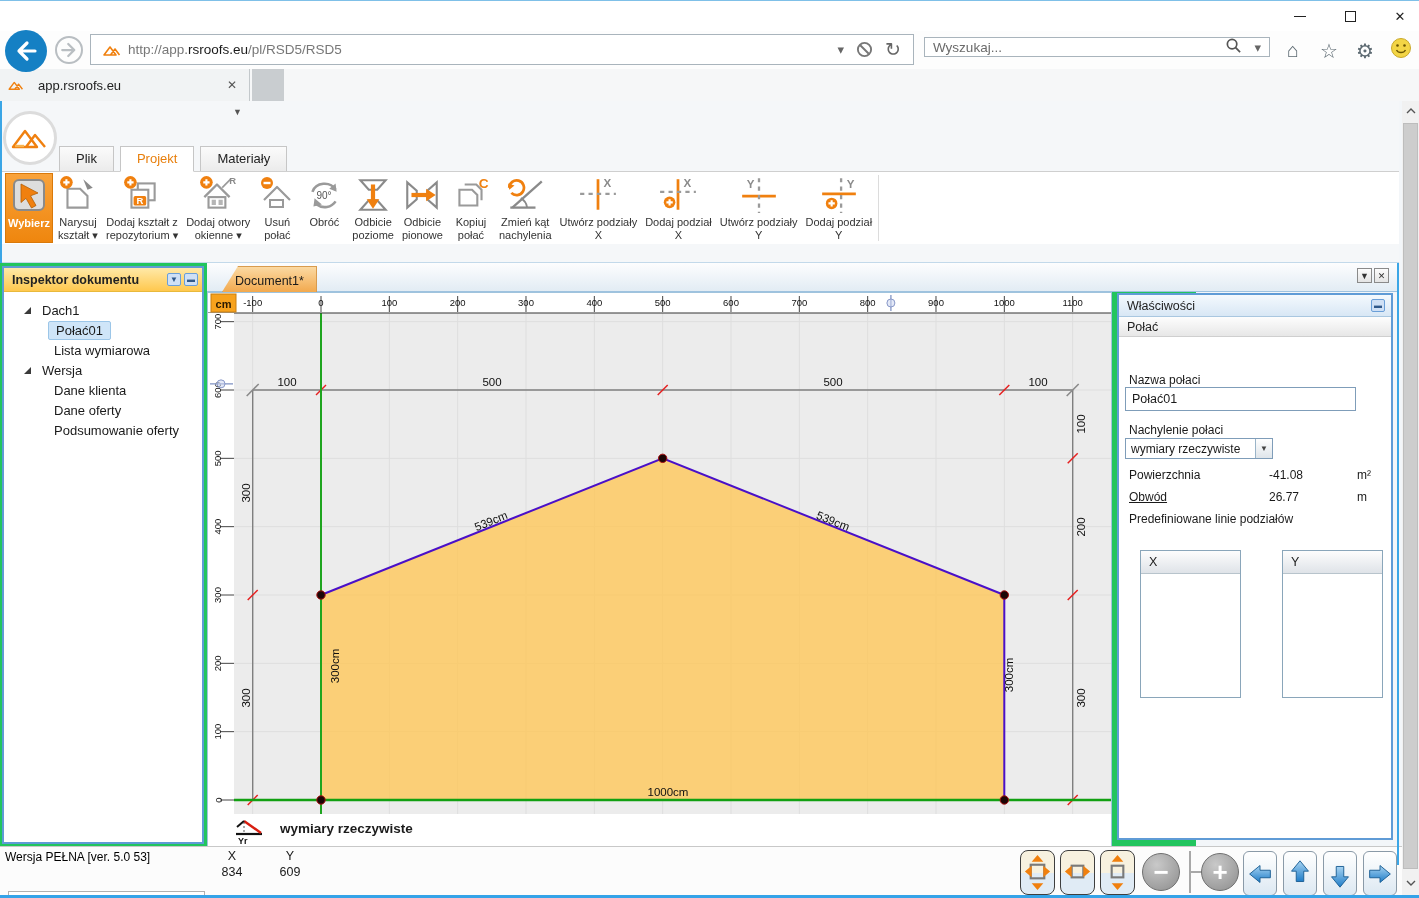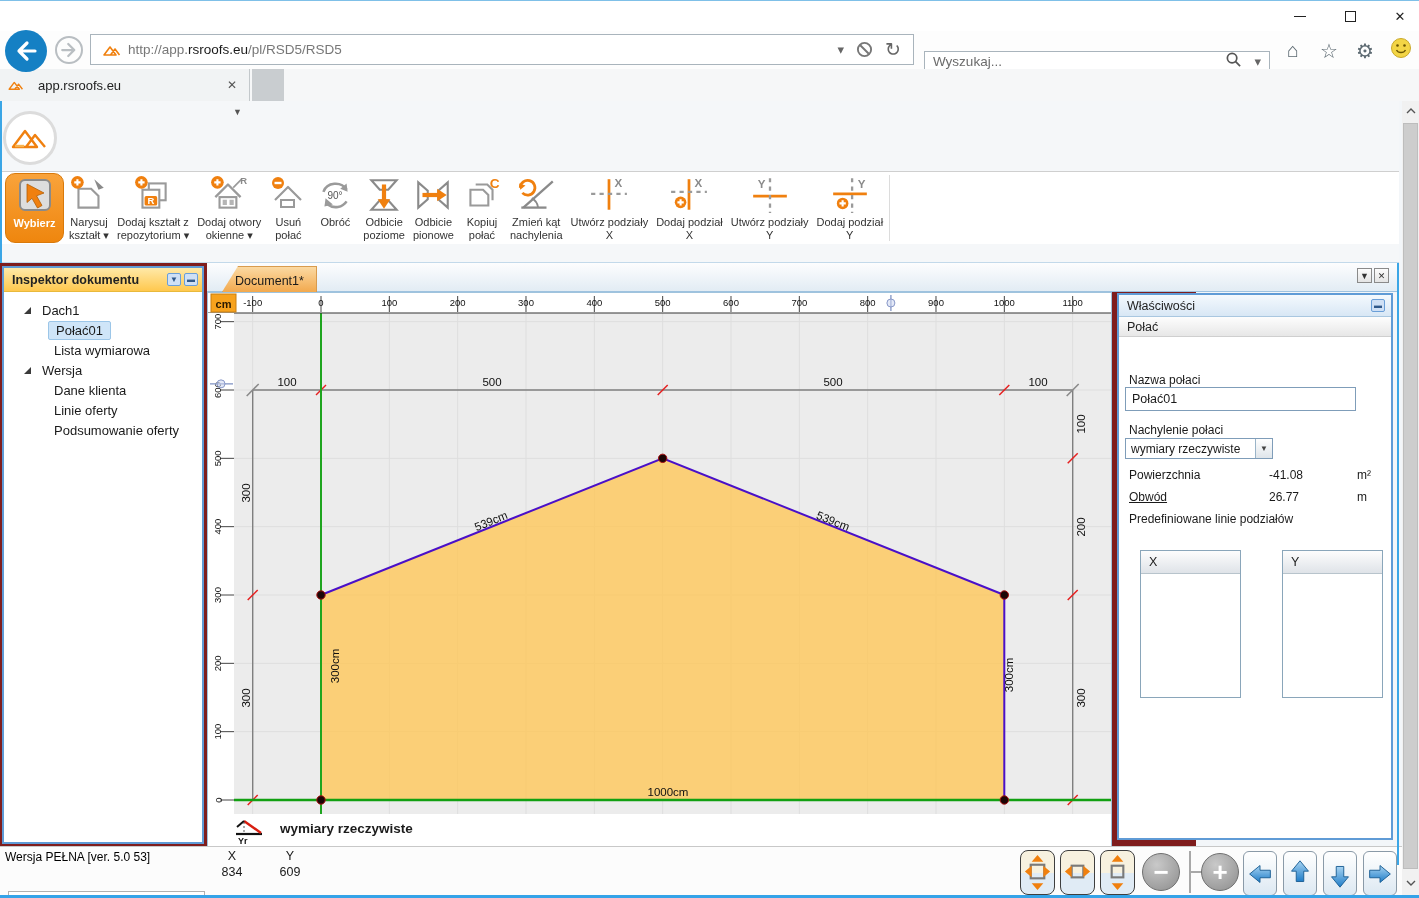--- a/index.html
+++ b/index.html
@@ -14,21 +14,21 @@
   .wc .maxbox { width:11px; height:11px; border:1px solid #222; }
 
   #navbar { position:absolute; left:0; top:30px; width:1419px; height:38px; background:#fdfdfd; }
   #backbtn { position:absolute; left:5px; top:-1px; width:42px; height:42px; border-radius:50%; background:#1580c4; display:flex; align-items:center; justify-content:center; z-index:5; }
   #fwdbtn { position:absolute; left:55px; top:5px; width:28px; height:28px; border-radius:50%; border:2px solid #b9bec2; display:flex; align-items:center; justify-content:center; }
   #addressbar { position:absolute; left:90px; top:3px; width:824px; height:31px; background:#fff; border:1px solid #a9b4bc; display:flex; align-items:center; padding:0 12px; }
   #addressbar .url { font-size:13.5px; color:#777; margin-left:7px; white-space:nowrap; }
   #addressbar .url b { color:#1a1a1a; font-weight:normal; }
   .abar-ctrl { margin-left:12px; color:#666; font-size:13px; display:flex; align-items:center; }
   .abar-spacer { flex:1; }
-  #searchbox { position:absolute; left:924px; top:20px; width:346px; height:20px; background:#fff; border:1px solid #a9b4bc; display:flex; align-items:center; padding:4px 8px; }
+  #searchbox { position:absolute; left:924px; top:6px; width:346px; height:20px; background:#fff; border:1px solid #a9b4bc; display:flex; align-items:center; padding:4px 8px; }
   #searchbox .ph { color:#6b6b6b; font-size:13.5px; flex:1; }
   #navicons { position:absolute; right:6px; top:6px; display:flex; gap:12px; align-items:center; }
   #navicons .nico { font-size:20px; color:#5d6a72; width:24px; text-align:center; }
 
   #tabbar { position:absolute; left:0; top:68px; width:1419px; height:32px; background:#f6f7f8; }
   #iet-tab { position:absolute; left:0; top:0; width:250px; height:32px; background:#f1f3f4; border-right:1px solid #c3c8cb; display:flex; align-items:center; padding:0 8px;gap:8px; }
   #iet-tab .t { font-size:13px; color:#222; margin-left:6px; flex:1; }
   #iet-tab .x { color:#555; font-size:12px; padding:0 4px; }
   #newtab-stub { position:absolute; left:252px; top:0; width:32px; height:32px; background:#c9cdd0; }
 
@@ -42,27 +42,27 @@
   #ribbon { position:absolute; left:2px; top:0; width:1397px; height:162px; background:#f5f7f9; border-bottom:1px solid #c3d9ea; }
   #collapse-chevron { position:absolute; left:231px; top:6px; font-size:9px; color:#555; }
   #applogo { position:absolute; left:1px; top:10px; width:54px; height:54px; border-radius:50%; background:#fff; border:3px solid #dcdcdc; display:flex; align-items:center; justify-content:center; z-index:4; }
   #ribbon-tabs { position:absolute; left:57px; top:45px; display:flex; gap:6px; }
   .rtab { height:26px; line-height:24px; padding:0 16px; font-size:13px; color:#222; background:linear-gradient(#fbfbfb,#ebebeb); border:1px solid #c6c6c6; }
   .rtab.active { background:#fff; color:#e87f0c; border-bottom:1px solid #fff; position:relative; z-index:3; margin-bottom:-1px; }
   #toolbar { position:absolute; left:0; top:70px; width:1397px; height:73px; background:#fff; border-top:1px solid #cfcfcf; display:flex; align-items:stretch; padding-left:2px; }
   .tbtn { display:flex; flex-direction:column; align-items:center; justify-content:flex-start; padding:2px 3px 1px; margin:1px 1px; min-width:44px; }
   .tbtn .ic { height:40px; display:flex; align-items:center; justify-content:center; }
   .tbtn .lb { font-size:11px; color:#333; text-align:center; line-height:1.15; white-space:pre-line; margin-top:1px; }
-  .tbtn.active-tool { background:linear-gradient(#f9a33b,#ef860e); border:1px solid #d9790a; border-radius:10px; width:59px; }
+  .tbtn.active-tool { background:linear-gradient(#f9a33b,#ef860e); border:1px solid #d9790a; border-radius:0; width:48px; }
   .tbtn.active-tool .lb { color:#fff; font-weight:bold; }
   .tb-sep { width:1px; background:#dcdcdc; margin:3px 2px; }
   #group-label { position:absolute; left:0; top:144px; width:933px; text-align:center; font-size:12.5px; font-weight:bold; color:#1a1a1a;margin-top:16px; }
 
   
-  #main { position:absolute; left:0; top:162px; width:1196px; height:583px; background:#7f1d1d; }
+  #main { position:absolute; left:0; top:162px; width:1196px; height:583px; background:#22c55e; }
 
   
   #inspector { position:absolute; left:2px; top:3px; width:202px; height:578px; background:#fff; border:2px solid #5f9bd6; }
   #inspector .hd { height:24px; background:linear-gradient(#ffe9a8,#ffc84e); border-bottom:1px solid #e8b93c; display:flex; align-items:center; padding:0 4px 0 8px; }
   #inspector .hd .t { font-size:12.5px; font-weight:bold; color:#222; flex:1; }
   .panel-btn { width:14px; height:13px; background:#cfe0f5; border:1px solid #6a9fd8; border-radius:2px; margin-left:3px; font-size:8px; color:#30598a; display:flex; align-items:center; justify-content:center; line-height:1; }
   #tree { position:relative; padding-top:8px; font-size:13px; color:#1a1a1a; }
   .trow { position:relative; height:20px; display:flex; align-items:center; }
   .texp { position:absolute; left:20px; width:0; height:0; border-left:7px solid transparent; border-bottom:7px solid #3a3a3a; }
   .tlbl0 { margin-left:38px; }
@@ -198,20 +198,25 @@
   <div id="app">
     <div id="blue-left"></div>
 
     <div id="ribbon">
       <span id="collapse-chevron">▼</span>
       <div id="applogo">
         <svg width="38" height="26" viewBox="0 0 38 26">
           <path d="M2,22 L14,6 L26,22 Z M15,22 L24,10 L34,22" stroke="#f0800f" stroke-width="2.4" fill="none" stroke-linejoin="round"></path>
           <path d="M4,21 L13,21" stroke="#f8b24e" stroke-width="2.4"></path>
         </svg>
+      </div>
+      <div id="ribbon-tabs">
+        <div class="rtab">Plik</div>
+        <div class="rtab active">Projekt</div>
+        <div class="rtab">Materiały</div>
       </div>
 
       <div id="toolbar">
         <div class="tbtn active-tool">
           <span class="ic">
             <svg width="38" height="38" viewBox="0 0 38 38">
                 <rect x="4" y="3" width="30" height="30" rx="5" fill="#ddd" stroke="#8a8a8a" stroke-width="2"></rect>
                 <path d="M11,7 L28,16 L20.5,18.8 L26,28.5 L21.5,31 L16,21.3 L11,25.5 Z" fill="#f0800f" stroke="#b35e05" stroke-width="0.8"></path>
               </svg>
           </span>
@@ -404,21 +409,21 @@
               <span class="tlbl1">Lista wymiarowa</span>
             </div>
           <div class="trow">
               <span class="texp"></span>
               <span class="tlbl0">Wersja</span>
             </div>
           <div class="trow">
               <span class="tlbl1">Dane klienta</span>
             </div>
           <div class="trow">
-              <span class="tlbl1">Linie oferty</span>
+              <span class="tlbl1">Dane oferty</span>
             </div>
           <div class="trow">
               <span class="tlbl1">Podsumowanie oferty</span>
             </div>
         </div>
       </div>
 
       <div id="docstrip">
         <div id="doctab">
             <span>Document1*</span>

